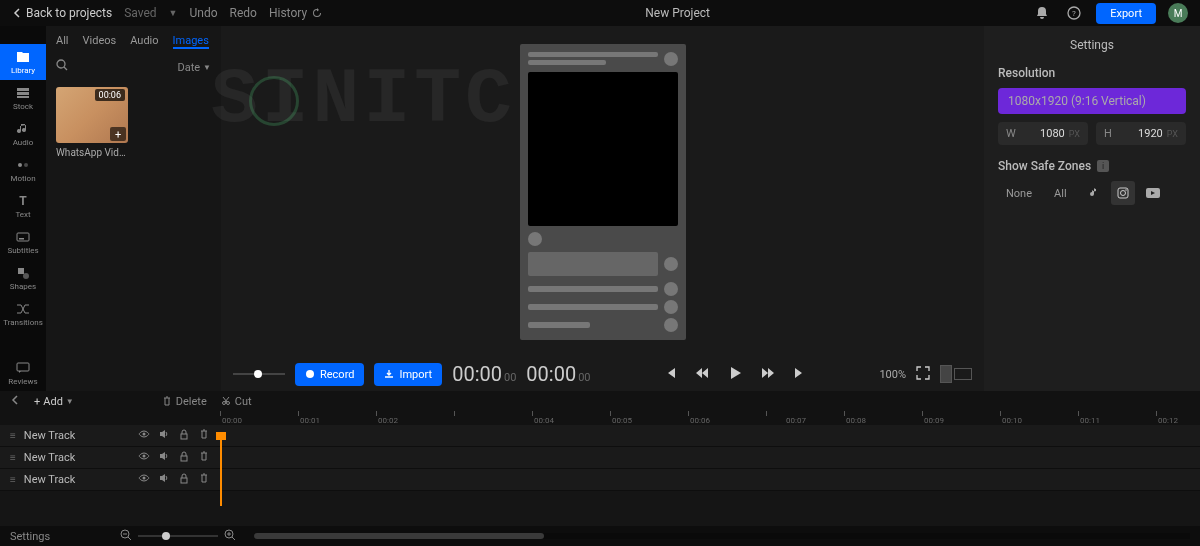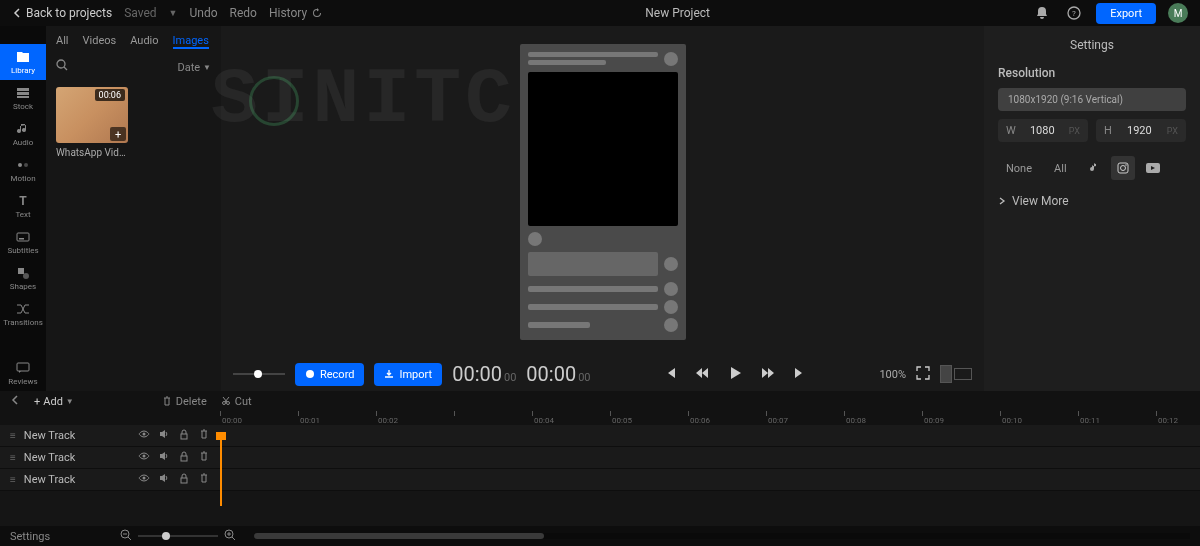--- a/index.html
+++ b/index.html
@@ -65,25 +65,25 @@
 .play-btn{cursor:pointer;color:#ccc}
 .zoom-pct{color:#aaa;font-size:11px}
 .aspect-btns{display:flex;gap:2px}
 .aspect-btn{width:12px;height:18px;border:1px solid #555;cursor:pointer}
 .aspect-btn.active{background:#444}
 
 .settings-panel{width:216px;background:#1e1e1e;padding:12px 14px;display:flex;flex-direction:column;gap:14px}
 .settings-title{text-align:center;color:#bbb;font-size:12px}
 .setting-group{display:flex;flex-direction:column;gap:8px}
 .setting-label{color:#bbb;font-size:12px;font-weight:500}
-.resolution-select{background:#404040;padding:6px 10px;border-radius:4px;color:#aaa;font-size:10px;cursor:pointer}
+.resolution-select{background:#6d28d9;padding:6px 10px;border-radius:4px;color:#aaa;font-size:12px;cursor:pointer}
 .dim-row{display:flex;gap:8px}
 .dim-field{flex:1;background:#2a2a2a;padding:5px 8px;border-radius:4px;display:flex;align-items:center;gap:4px;font-size:11px}
 .dim-label{color:#888}
-.dim-val{color:#ddd;flex:1;text-align:center}
+.dim-val{color:#ddd;flex:1;text-align:right}
 .dim-unit{color:#555;font-size:9px}
 .bg-row{display:flex;align-items:center;justify-content:space-between}
 .color-swatch{width:38px;height:18px;background:#000;border:1px solid #444;border-radius:3px;cursor:pointer}
 .safe-row{display:flex;align-items:center;gap:6px}
 .info-icon{width:12px;height:12px;background:#555;color:#222;border-radius:2px;display:flex;align-items:center;justify-content:center;font-size:9px;cursor:pointer}
 .safe-options{display:flex;gap:6px;align-items:center}
 .safe-opt{padding:4px 8px;color:#999;font-size:11px;cursor:pointer;border-radius:3px}
 .safe-icon{width:24px;height:24px;display:flex;align-items:center;justify-content:center;cursor:pointer;border-radius:3px}
 .safe-icon.active{background:#333}
 .view-more{display:flex;align-items:center;gap:6px;color:#bbb;font-size:12px;cursor:pointer}
@@ -354,20 +354,24 @@
             <span class="dim-unit">PX</span>
           </div>
         <div class="dim-field">
             <span class="dim-label">H</span>
             <span class="dim-val">1920</span>
             <span class="dim-unit">PX</span>
           </div>
       </div>
     </div>
     <div class="setting-group">
+      <div class="safe-row">
+        <div class="setting-label">Show Safe Zones</div>
+        <div class="info-icon">i</div>
+      </div>
       <div class="safe-options">
         <span class="safe-opt">None</span>
         <span class="safe-opt">All</span>
         <span class="safe-icon">
             <svg width="12" height="12" viewBox="0 0 12 12">
               <path d="M7 1v6a2 2 0 11-2-2V3a4 4 0 004 1V2a3 3 0 01-2-1z" fill="#aaa"></path>
             </svg>
           </span>
         <span class="safe-icon active">
             <svg width="12" height="12" viewBox="0 0 12 12">
@@ -377,26 +381,20 @@
             </svg>
           </span>
         <span class="safe-icon">
             <svg width="14" height="10" viewBox="0 0 14 10">
               <rect width="14" height="10" rx="2" fill="#aaa"></rect>
               <path d="M5 3l4 2-4 2z" fill="#1e1e1e"></path>
             </svg>
           </span>
       </div>
     </div>
-    <div class="view-more">
-      <svg width="8" height="8" viewBox="0 0 8 8">
-          <path d="M2 1l4 3-4 3" stroke="#bbb" fill="none" stroke-width="1.3"></path>
-        </svg>
-      <span>View More</span>
-    </div>
   </div>
 </div>
 
 <div class="timeline">
   <div class="tl-toolbar">
     <span class="tl-back"><svg width="10" height="10" viewBox="0 0 10 10">
           <path d="M7 1L3 5l4 4" stroke="#888" fill="none" stroke-width="1.5"></path>
         </svg></span>
     <span class="tl-add">
         <span style="color:#ccc">+</span> 
@@ -445,21 +443,21 @@
         <div class="tl-tick" style="left: 390px;">
           <div class="tl-tick-mark"></div>
           <span style="margin-left:2px">00:05</span>
         </div>
         <div class="tl-tick" style="left: 468px;">
           <div class="tl-tick-mark"></div>
           <span style="margin-left:2px">00:06</span>
         </div>
         <div class="tl-tick" style="left: 546px;">
           <div class="tl-tick-mark"></div>
-          <span style="margin-left:2px">00:07</span>
+          <span style="margin-left:20px">00:07</span>
         </div>
         <div class="tl-tick" style="left: 624px;">
           <div class="tl-tick-mark"></div>
           <span style="margin-left:2px">00:08</span>
         </div>
         <div class="tl-tick" style="left: 702px;">
           <div class="tl-tick-mark"></div>
           <span style="margin-left:2px">00:09</span>
         </div>
         <div class="tl-tick" style="left: 780px;">

